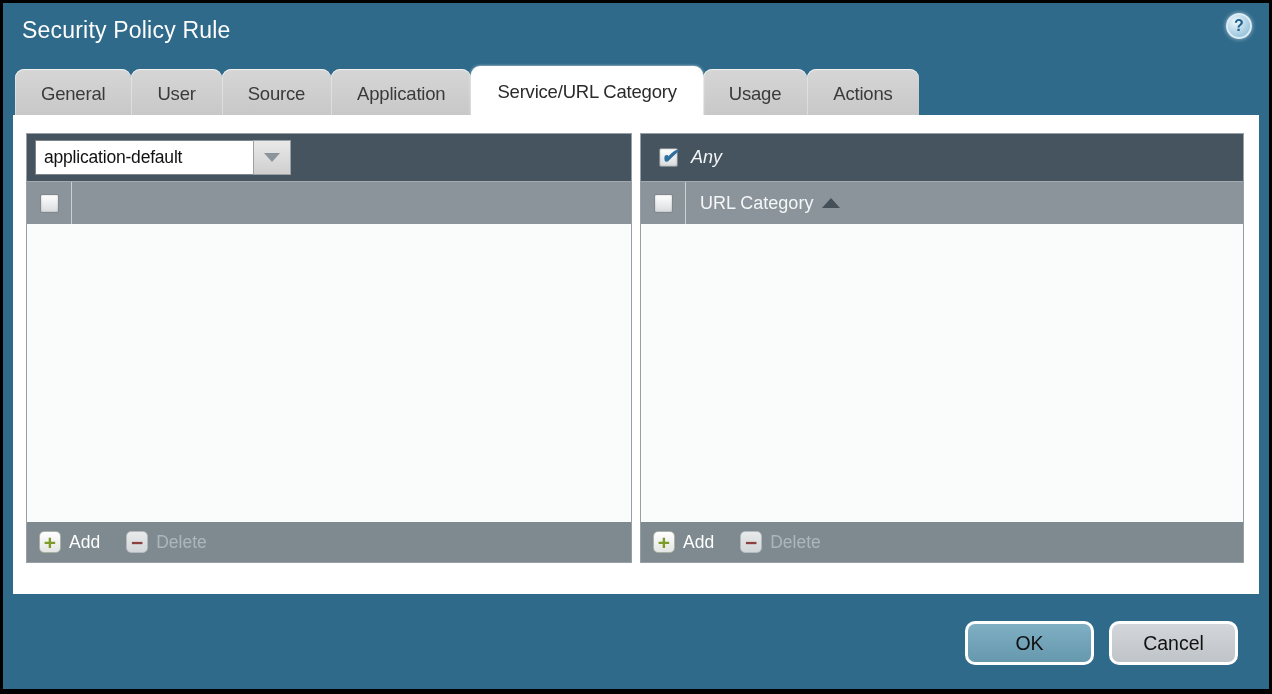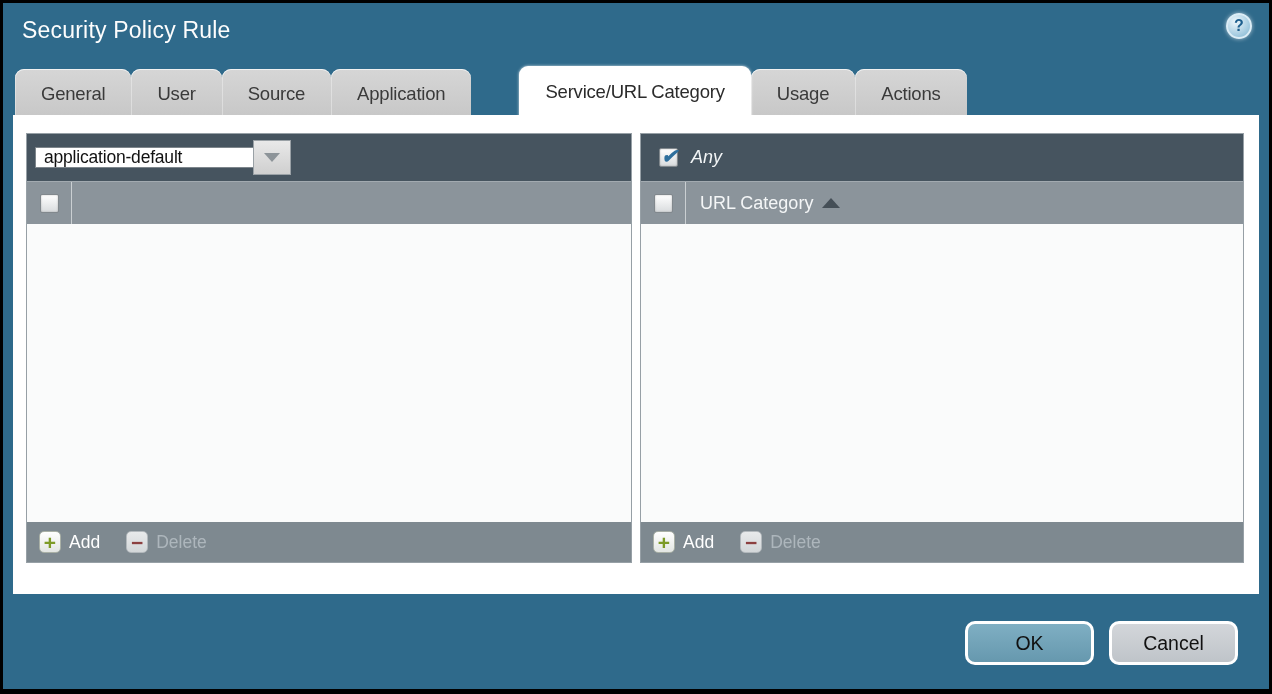--- a/index.html
+++ b/index.html
@@ -39,21 +39,20 @@
     background:linear-gradient(#d6d6d6, #c7c7c7);
     border-radius:9px 9px 0 0;
     box-shadow:inset 0 1px 0 rgba(255,255,255,.65), inset 1px 0 0 rgba(255,255,255,.35);
     display:flex; align-items:center; justify-content:center;
     font-size:18.5px; color:#3a3a3a; white-space:nowrap;
     cursor:pointer; letter-spacing:-0.2px;
   }
   .tab.active {
     background:#ffffff; color:#2b2b2b; height:52px; z-index:3;
     box-shadow:0 0 3px rgba(255,255,255,.8);
-    margin-left:48px;
   }
   
   .content {
     position:absolute; left:10px; right:10px; top:112px; bottom:95px;
     background:#ffffff; z-index:2;
   }
   
   .panel {
     position:absolute; top:18px; height:430px;
     border:1px solid #97a0a6;
@@ -63,21 +62,21 @@
   .panel.left  { left:13px;  width:606px; }
   .panel.right { left:627px; width:604px; }
 
   .panel-top {
     height:47px; background:#46545f; flex:0 0 auto;
     display:flex; align-items:center; padding-left:8px;
   }
   
   .combo { display:flex; align-items:center; height:35px; cursor:pointer; }
   .combo-text {
-    width:218px; height:21px; background:#fff;
+    width:218px; height:35px; background:#fff;
     border:1px solid #7d858b; border-right:none;
     font-size:17.5px; color:#111; padding:0 8px;
     display:flex; align-items:center; letter-spacing:-0.2px;
   }
   .combo-btn {
     width:38px; height:35px;
     background:linear-gradient(#e9e9e9,#cfcfcf);
     border:1px solid #9aa1a6;
     display:flex; align-items:center; justify-content:center;
   }

